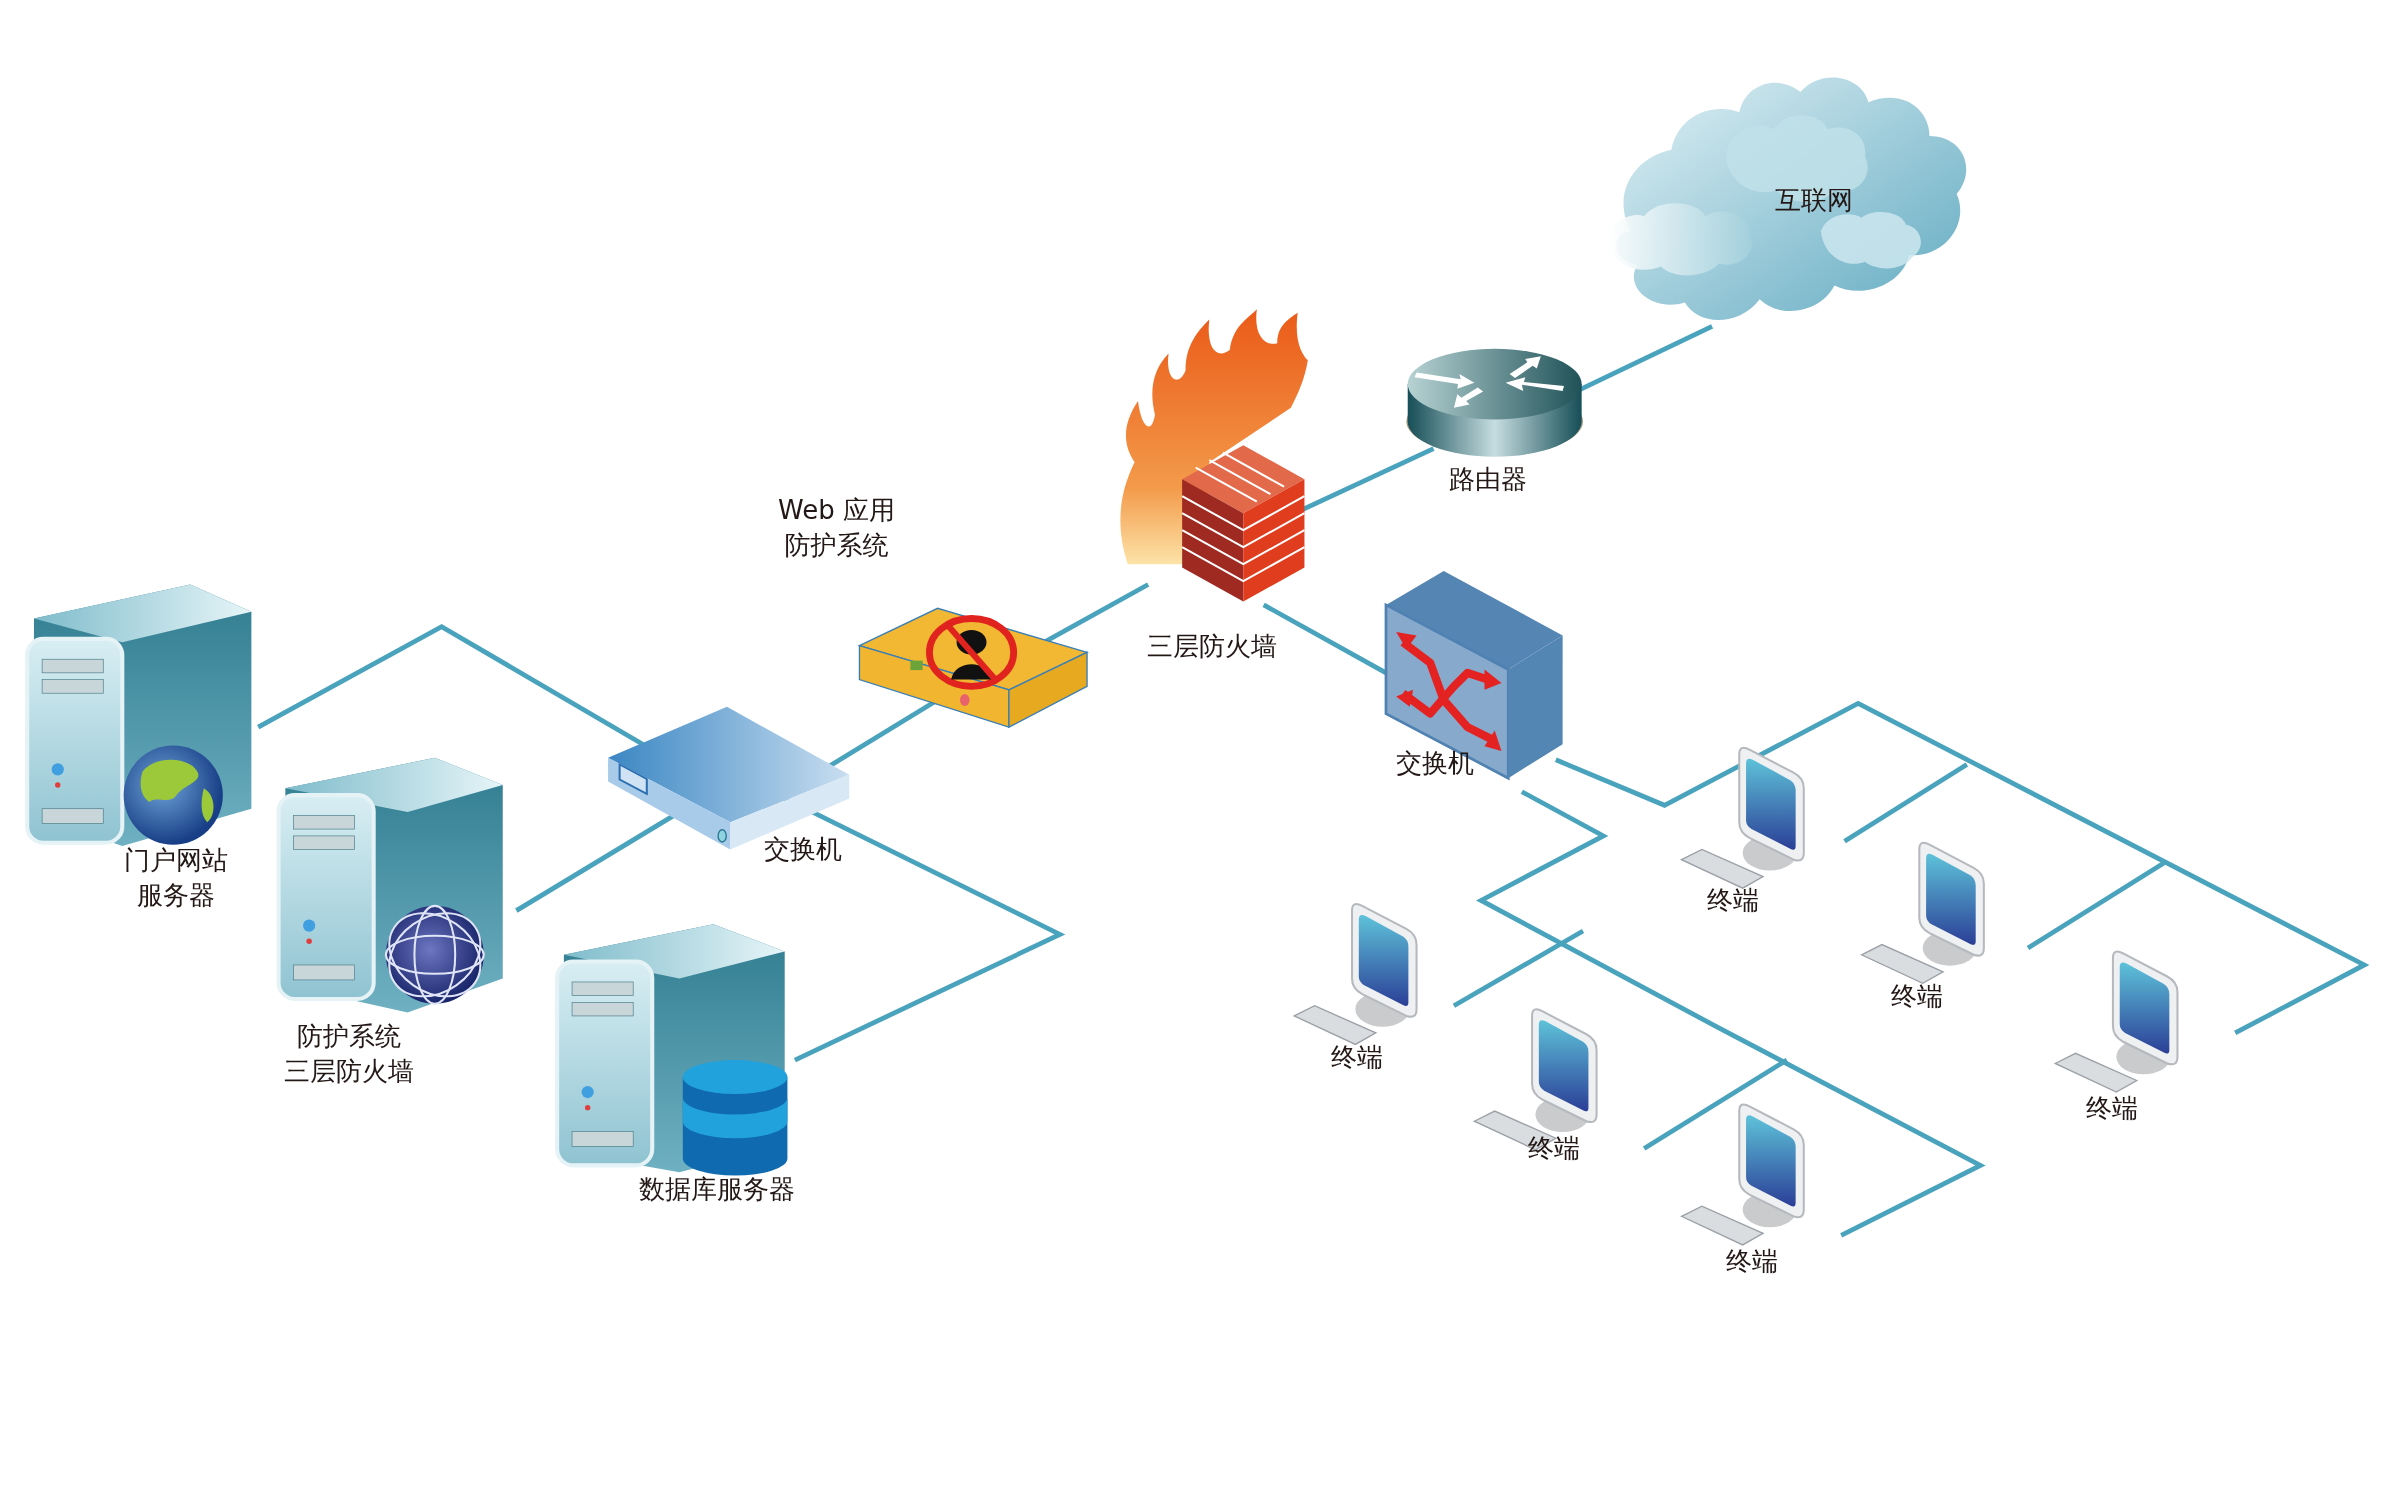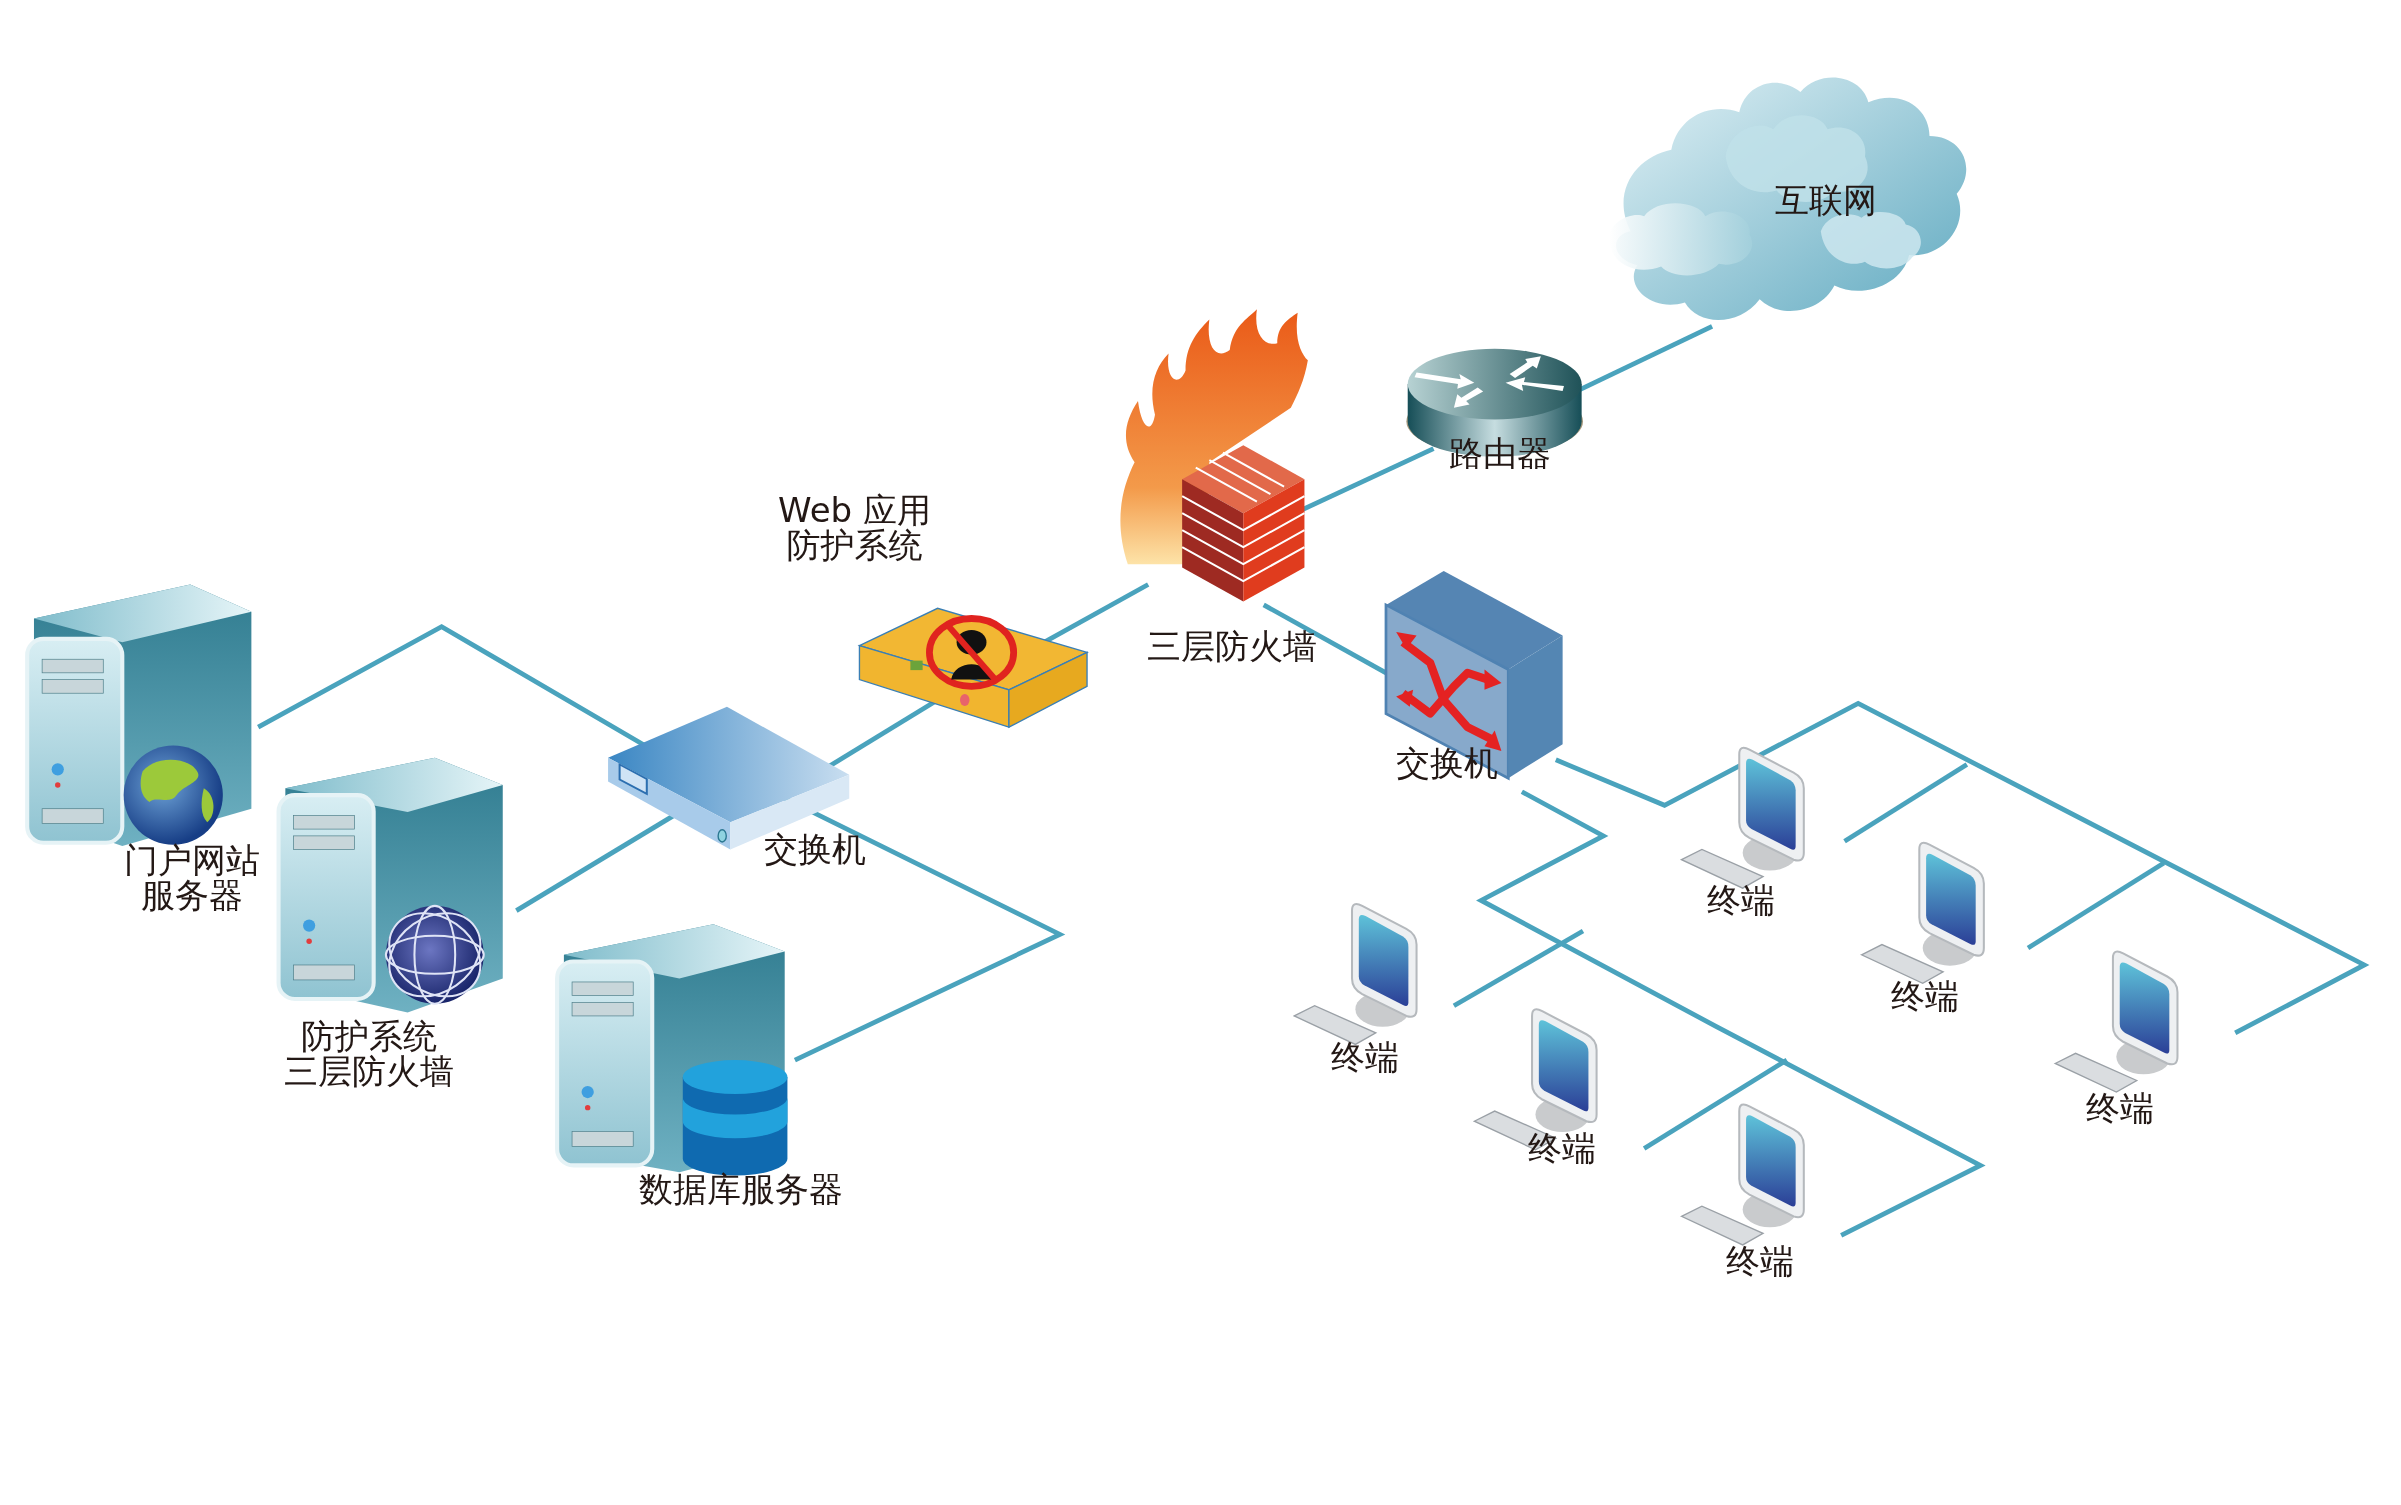--- a/index.html
+++ b/index.html
@@ -1,18 +1,18 @@
 <!DOCTYPE html>
 <html style="font-size:11px"><head>
 <meta charset="utf-8">
 <style>
   html,body{margin:0;padding:0;background:#ffffff;}
   body{width:2401px;height:1506px;position:relative;overflow:hidden;font-family:"DejaVu Sans","Liberation Sans",sans-serif;}
   #diagram{position:absolute;left:0;top:0;width:2401px;height:1506px;}
-  .lbl{position:absolute;color:#231815;font-size:34px;line-height:35px;text-align:center;white-space:nowrap;font-family:"DejaVu Sans","Liberation Sans",sans-serif;}
+  .lbl{position:absolute;color:#231815;font-size:26px;line-height:35px;text-align:center;white-space:nowrap;font-family:"DejaVu Sans","Liberation Sans",sans-serif;}
   .lbl span{display:block;}
 </style>
 </head>
 <body>
 
 <svg id="diagram" viewBox="0 0 3534 2216" xmlns="http://www.w3.org/2000/svg">
   <defs>
     <linearGradient id="cloudG" x1="0" y1="0" x2="1" y2="1">
       <stop offset="0" stop-color="#e3f2f6"></stop>
       <stop offset="1" stop-color="#5fa9c0"></stop>
@@ -231,21 +231,21 @@
       <g>
         <polygon points="2475,1790 2505,1775 2595,1815 2565,1832" fill="#dadde0" stroke="#9aa0a6" stroke-width="2"></polygon>
         <ellipse cx="2605" cy="1780" rx="40" ry="26" fill="#c9cbcd"></ellipse>
         <path d="M2560 1635 Q2560 1620 2575 1628 L2640 1662 Q2655 1670 2655 1685 L2655 1780 Q2655 1795 2640 1790 L2575 1758 Q2560 1750 2560 1735 Z" fill="#eef0f2" stroke="#b5b9bd" stroke-width="3"></path>
         <path d="M2570 1648 Q2570 1638 2580 1643 L2635 1673 Q2643 1678 2643 1688 L2643 1770 Q2643 1778 2635 1774 L2578 1745 Q2570 1740 2570 1732 Z" fill="url(#monG)"></path>
       </g>
     </g>
 </svg>
 
 <div class="lbl" style="left:1775px;top:183px;">互联网</div>
-<div class="lbl" style="left:1449px;top:436px;">路由器</div>
+<div class="lbl" style="left:1449px;top:462px;">路由器</div>
 <div class="lbl" style="left:1131px;top:629px;margin-left:16px;">三层防火墙</div>
 <div class="lbl" style="left:778px;top:493px;text-align:center;">
   <span>Web 应用</span>
   <span>防护系统</span>
 </div>
 <div class="lbl" style="left:764px;top:832px;">交换机</div>
 <div class="lbl" style="left:1396px;top:746px;">交换机</div>
 <div class="lbl" style="left:107px;top:843px;margin-left:17px;">
   <span>门户网站</span>
   <span>服务器</span>

